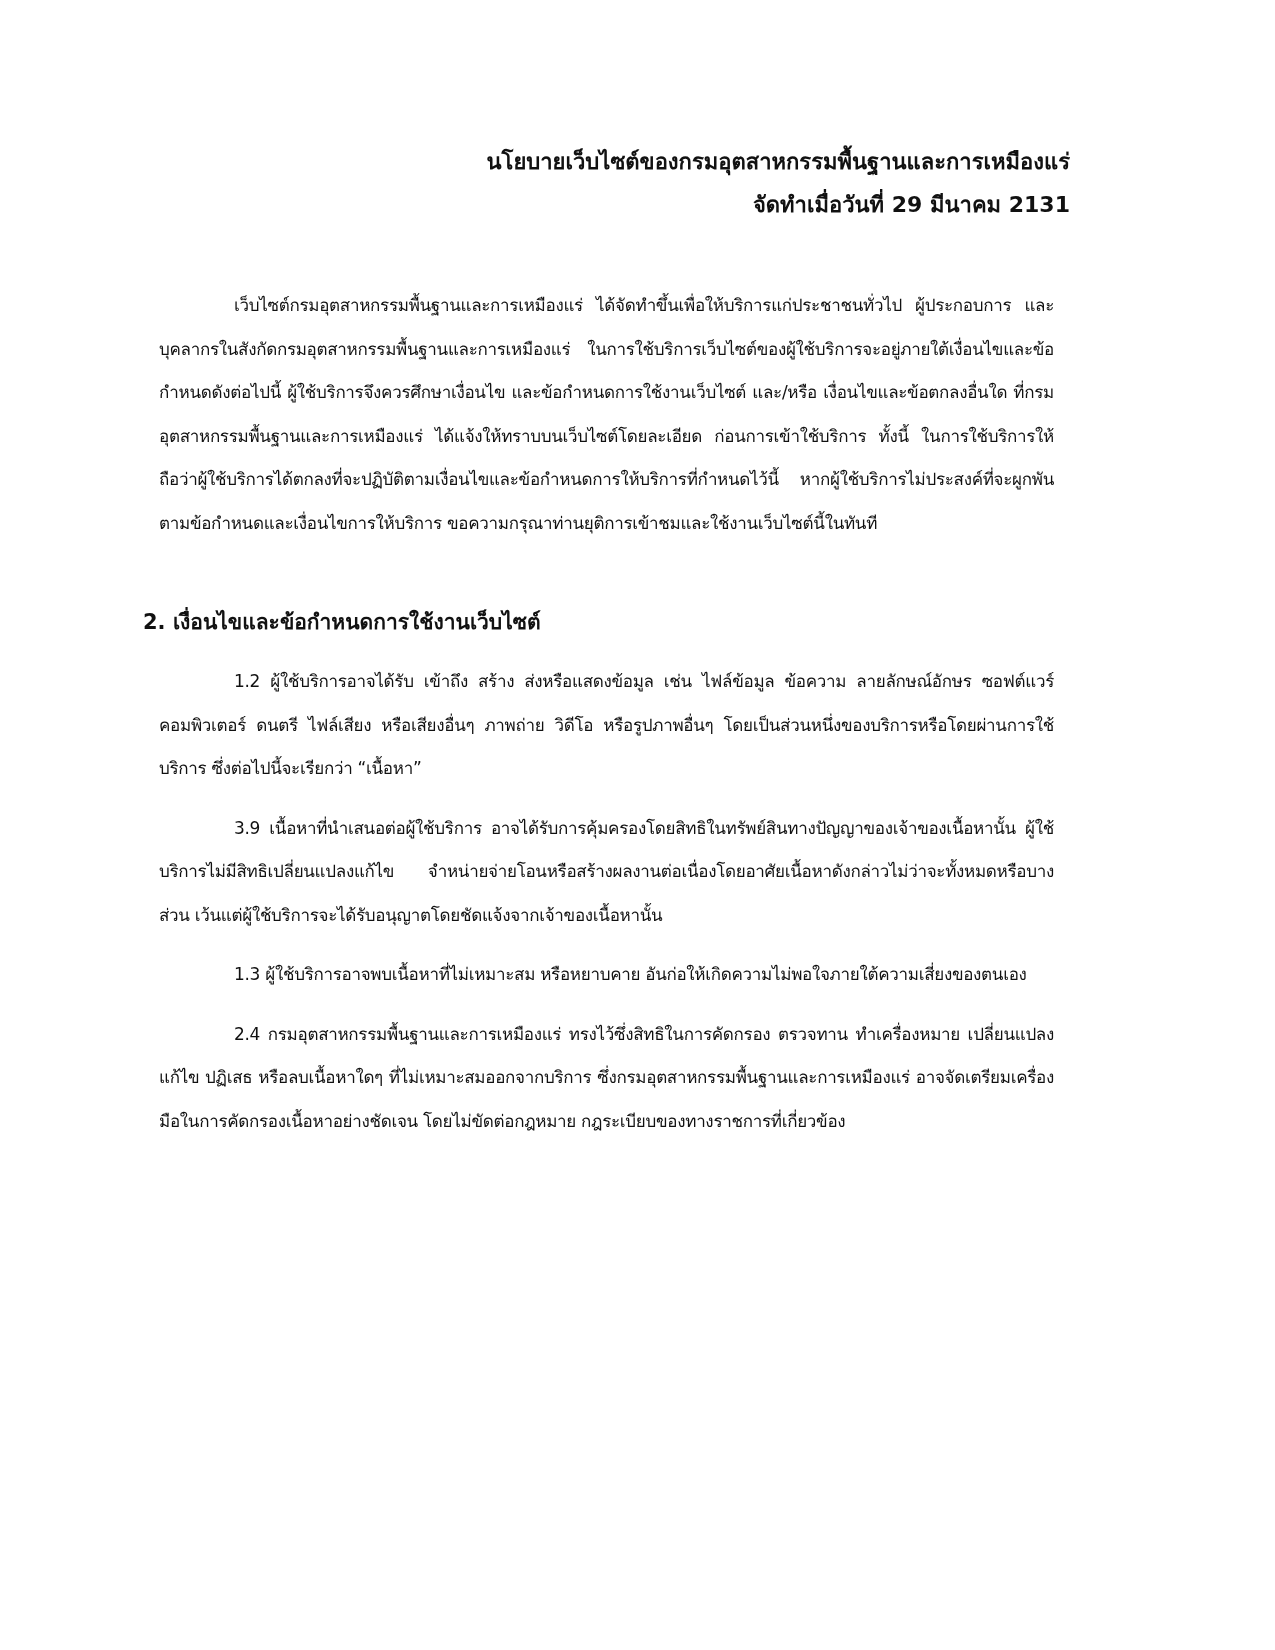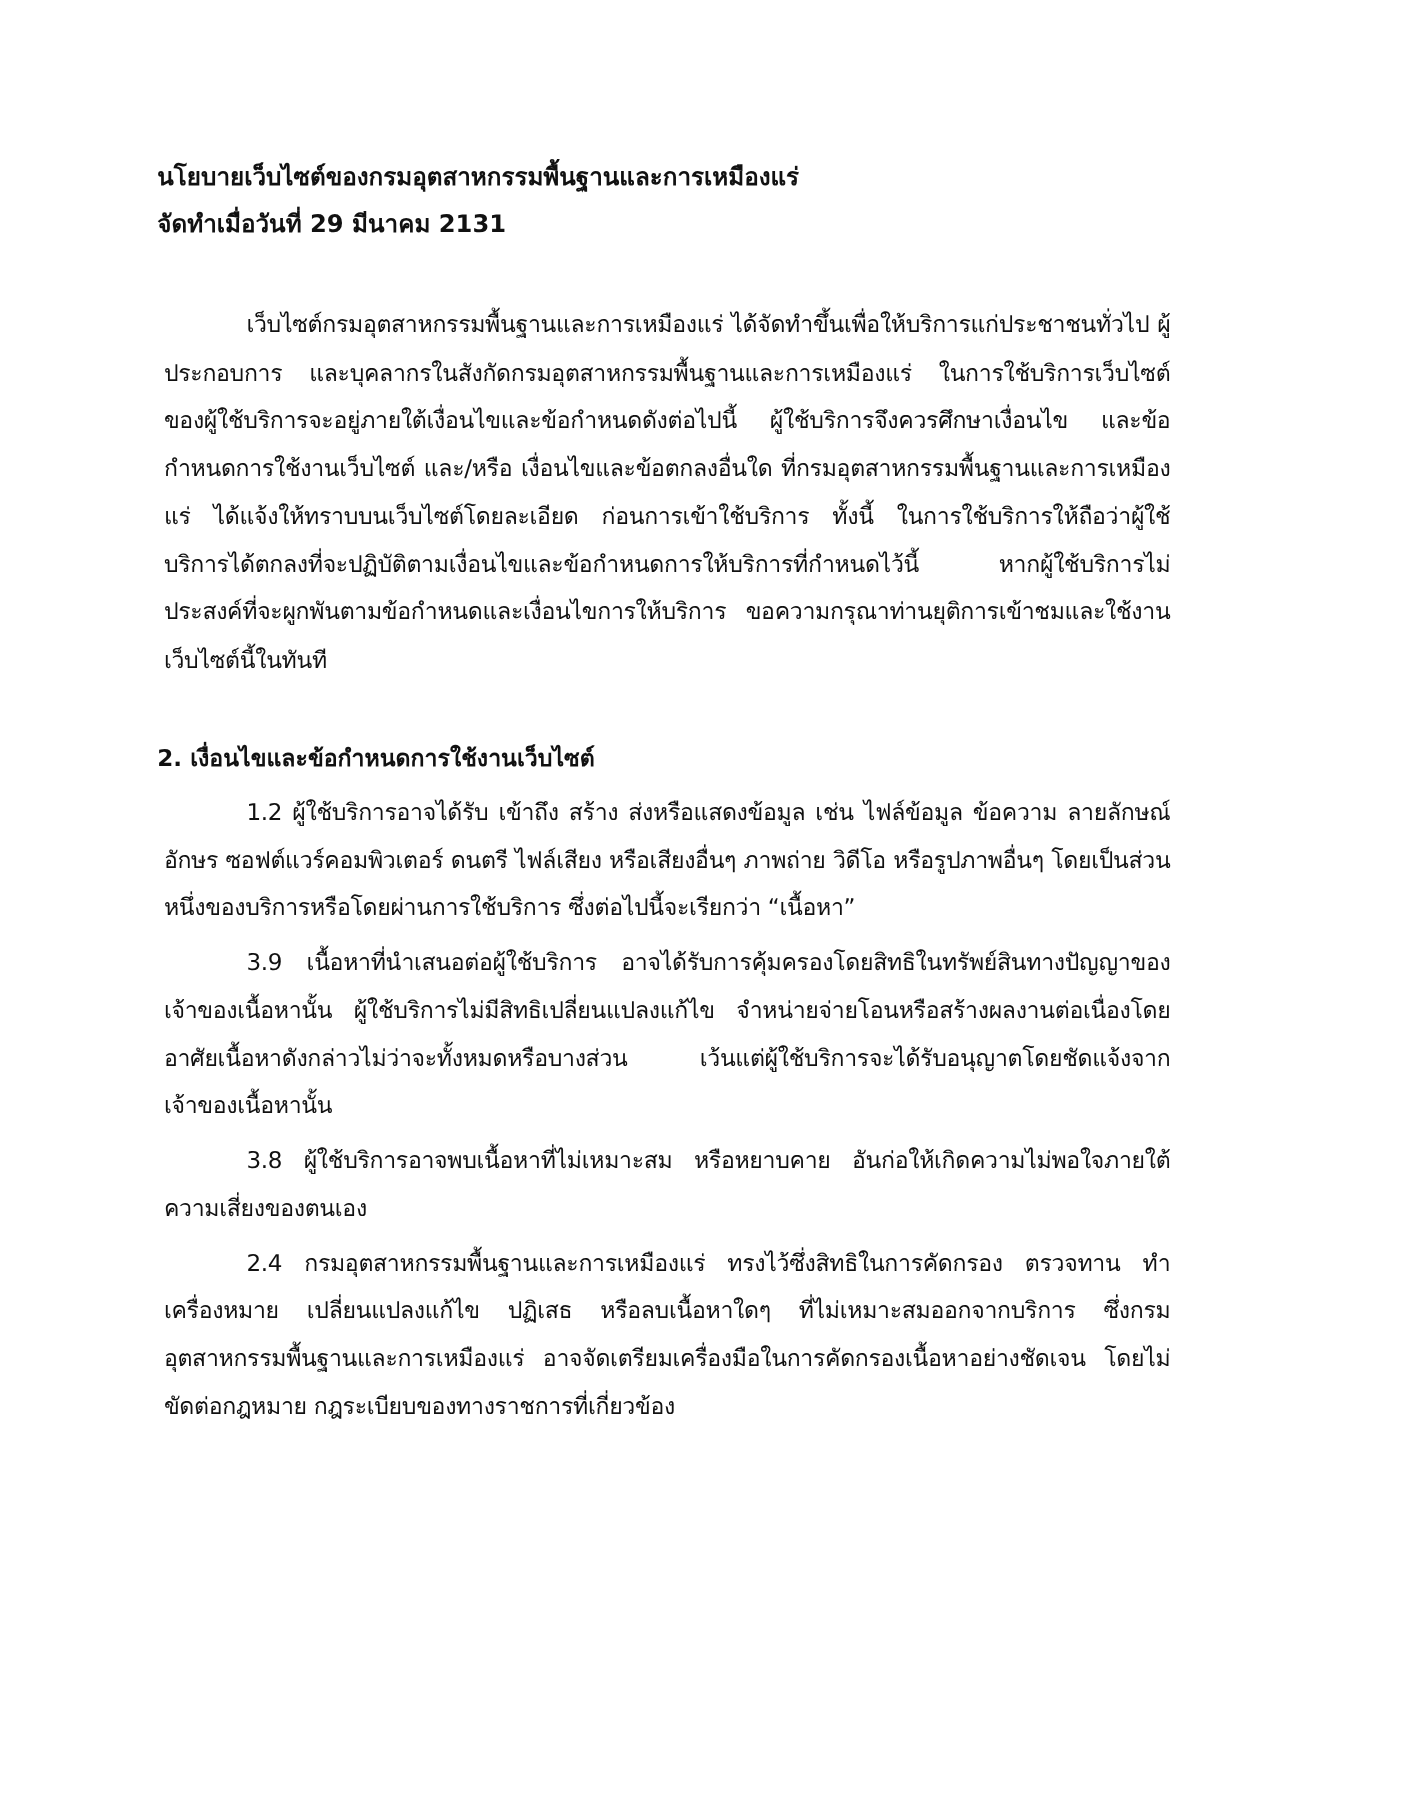--- a/index.html
+++ b/index.html
@@ -1,22 +1,22 @@
 <!DOCTYPE html>
 <html><head>
 <meta charset="utf-8">
 <style>
   html, body { margin: 0; padding: 0; background: #ffffff; }
   body { width: 1275px; height: 1650px; position: relative; overflow: hidden;
          font-family: "DejaVu Sans", "Liberation Sans", sans-serif; color: #111; }
   .page { position: absolute; left: 143px; top: 140px; width: 927px; }
-  .title-block { text-align: left; font-size: 22px; line-height: 43px; }
+  .title-block { text-align: right; font-size: 22px; line-height: 43px; }
   .title-block .bold { font-weight: bold; }
   .section-heading { font-weight: bold; font-size: 21px; line-height: 43px; margin: 0; }
-  .para { font-size: 21px; line-height: 43.5px; text-align: justify; text-indent: 75px; margin: 6px; letter-spacing: -0.3px; }
+  .para { font-size: 17px; line-height: 43.5px; text-align: justify; text-indent: 75px; margin: 16px; letter-spacing: -0.3px; }
   .spacer-lg { height: 42px; }
   .spacer-md { height: 40px; }
 </style>
 </head>
 <body>
 
 <div class="page">
   <div class="title-block">
     <div class="bold">นโยบายเว็บไซต์ของกรมอุตสาหกรรมพื้นฐานและการเหมืองแร่</div>
     <div class="bold">จัดทำเมื่อวันที่ 29 มีนาคม 2131</div>
@@ -27,16 +27,16 @@
   <section>
     <p class="para">เว็บไซต์กรมอุตสาหกรรมพื้นฐานและการเหมืองแร่ ได้จัดทำขึ้นเพื่อให้บริการแก่ประชาชนทั่วไป ผู้ประกอบการ และบุคลากรในสังกัดกรมอุตสาหกรรมพื้นฐานและการเหมืองแร่ ในการใช้บริการเว็บไซต์ของผู้ใช้บริการจะอยู่ภายใต้เงื่อนไขและข้อกำหนดดังต่อไปนี้ ผู้ใช้บริการจึงควรศึกษาเงื่อนไข และข้อกำหนดการใช้งานเว็บไซต์ และ/หรือ เงื่อนไขและข้อตกลงอื่นใด ที่กรมอุตสาหกรรมพื้นฐานและการเหมืองแร่ ได้แจ้งให้ทราบบนเว็บไซต์โดยละเอียด ก่อนการเข้าใช้บริการ ทั้งนี้ ในการใช้บริการให้ถือว่าผู้ใช้บริการได้ตกลงที่จะปฏิบัติตามเงื่อนไขและข้อกำหนดการให้บริการที่กำหนดไว้นี้ หากผู้ใช้บริการไม่ประสงค์ที่จะผูกพันตามข้อกำหนดและเงื่อนไขการให้บริการ ขอความกรุณาท่านยุติการเข้าชมและใช้งานเว็บไซต์นี้ในทันที</p>
   </section>
 
   <div class="spacer-md"></div>
 
   <section>
     <h2 class="section-heading">2. เงื่อนไขและข้อกำหนดการใช้งานเว็บไซต์</h2>
     <p class="para">1.2 ผู้ใช้บริการอาจได้รับ เข้าถึง สร้าง ส่งหรือแสดงข้อมูล เช่น ไฟล์ข้อมูล ข้อความ ลายลักษณ์อักษร ซอฟต์แวร์คอมพิวเตอร์ ดนตรี ไฟล์เสียง หรือเสียงอื่นๆ ภาพถ่าย วิดีโอ หรือรูปภาพอื่นๆ โดยเป็นส่วนหนึ่งของบริการหรือโดยผ่านการใช้บริการ ซึ่งต่อไปนี้จะเรียกว่า “เนื้อหา”</p>
     <p class="para">3.9 เนื้อหาที่นำเสนอต่อผู้ใช้บริการ อาจได้รับการคุ้มครองโดยสิทธิในทรัพย์สินทางปัญญาของเจ้าของเนื้อหานั้น ผู้ใช้บริการไม่มีสิทธิเปลี่ยนแปลงแก้ไข จำหน่ายจ่ายโอนหรือสร้างผลงานต่อเนื่องโดยอาศัยเนื้อหาดังกล่าวไม่ว่าจะทั้งหมดหรือบางส่วน เว้นแต่ผู้ใช้บริการจะได้รับอนุญาตโดยชัดแจ้งจากเจ้าของเนื้อหานั้น</p>
-    <p class="para">3.8 ผู้ใช้บริการอาจพบเนื้อหาที่ไม่เหมาะสม หรือหยาบคาย อันก่อให้เกิดความไม่พอใจภายใต้ความเสี่ยงของตนเอง</p>
+    <p class="para">1.3 ผู้ใช้บริการอาจพบเนื้อหาที่ไม่เหมาะสม หรือหยาบคาย อันก่อให้เกิดความไม่พอใจภายใต้ความเสี่ยงของตนเอง</p>
     <p class="para">2.4 กรมอุตสาหกรรมพื้นฐานและการเหมืองแร่ ทรงไว้ซึ่งสิทธิในการคัดกรอง ตรวจทาน ทำเครื่องหมาย เปลี่ยนแปลงแก้ไข ปฏิเสธ หรือลบเนื้อหาใดๆ ที่ไม่เหมาะสมออกจากบริการ ซึ่งกรมอุตสาหกรรมพื้นฐานและการเหมืองแร่ อาจจัดเตรียมเครื่องมือในการคัดกรองเนื้อหาอย่างชัดเจน โดยไม่ขัดต่อกฎหมาย กฎระเบียบของทางราชการที่เกี่ยวข้อง</p>
   </section>
 </div>
 
 </body></html>

